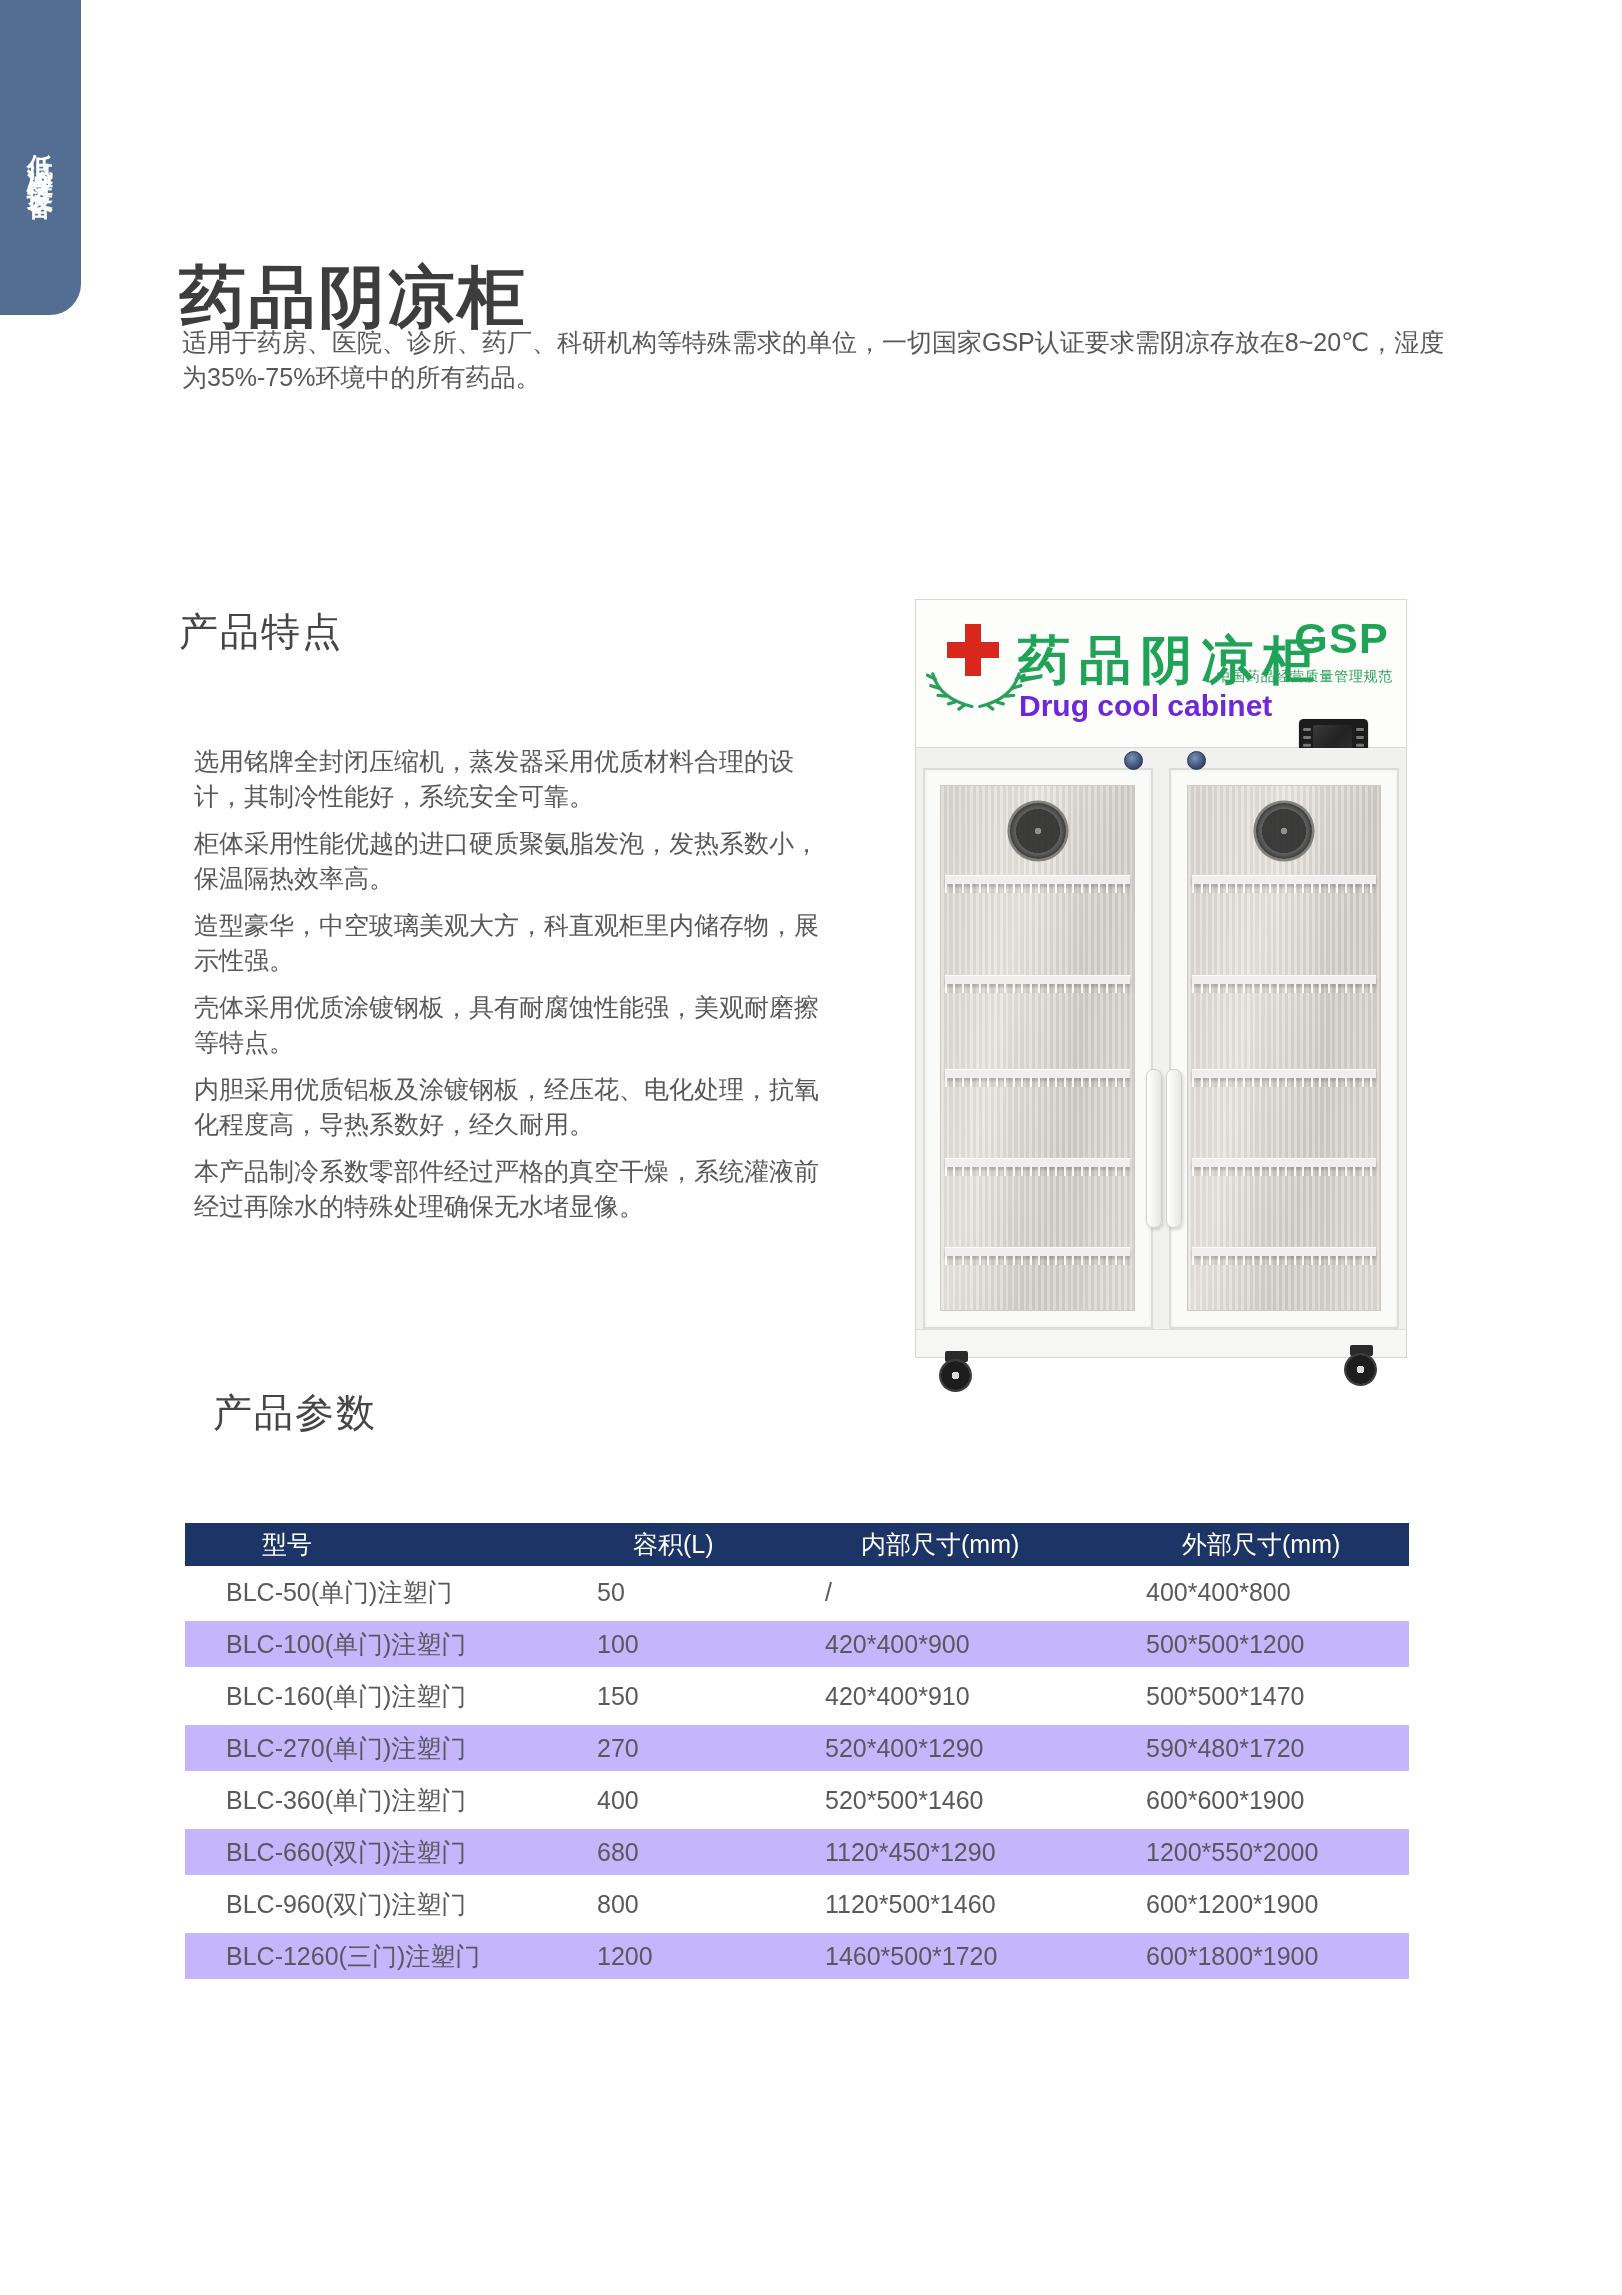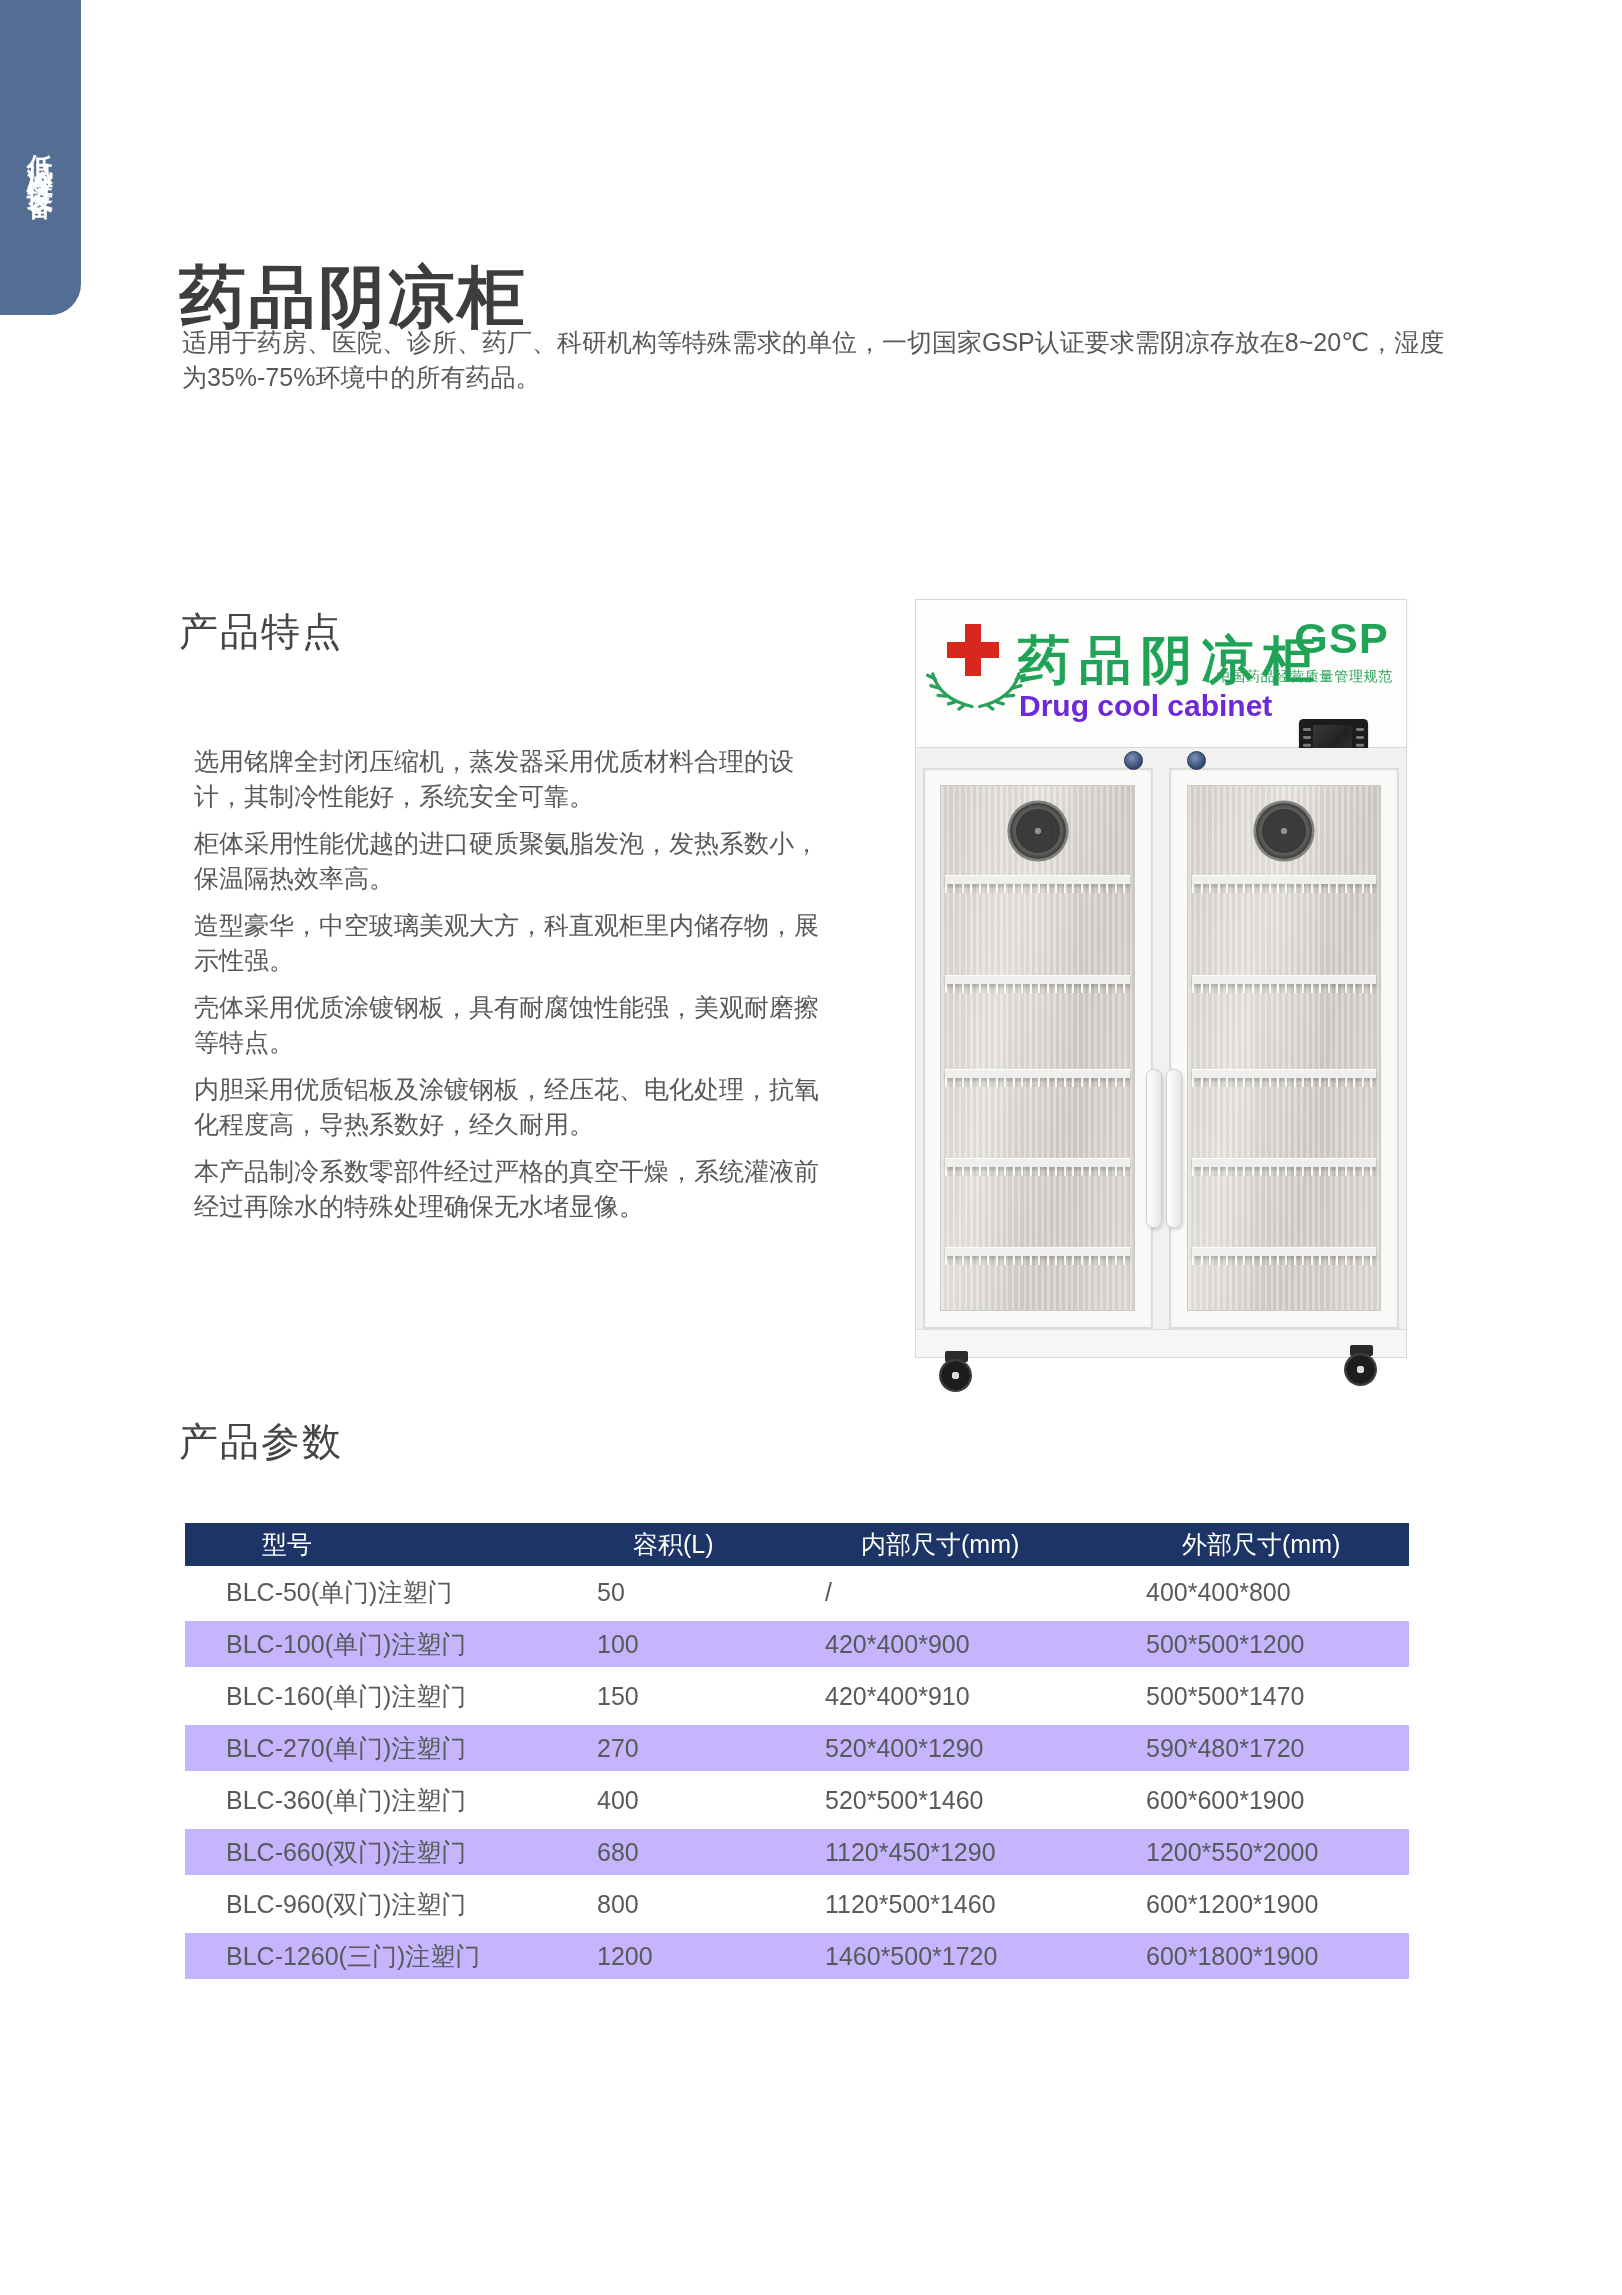--- a/index.html
+++ b/index.html
@@ -34,21 +34,21 @@
   .intro {
     position:absolute; left:182px; top:325px; width:1273px;
     font-size:25px; line-height:35px; color:#595757;
   }
   .section-heading {
     position:absolute; left:179px;
     font-family:"Liberation Serif","DejaVu Serif",serif;
     font-size:39px; font-weight:normal; color:#454545; letter-spacing:2px;
   }
   #feat-heading { top:573px; }
-  #param-heading { top:1383px; }
+  #param-heading { top:1354px;margin-left:34px; }
 
   .features {
     position:absolute; left:182px; top:732px; width:651px;
     font-size:25px; line-height:35px; color:#595757;
   }
   .features p { margin:12px; }
 
   
   .photo { position:absolute; left:915px; top:599px; width:492px; height:759px; }
 

